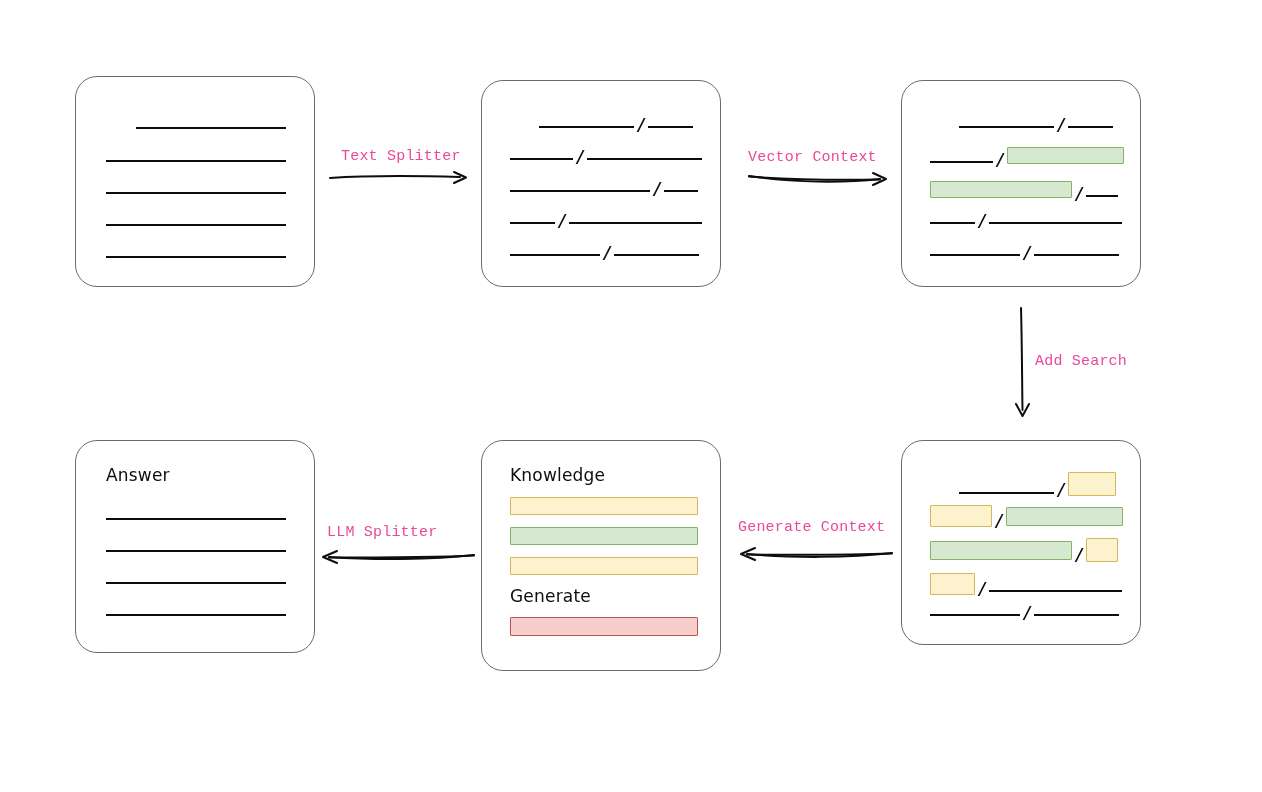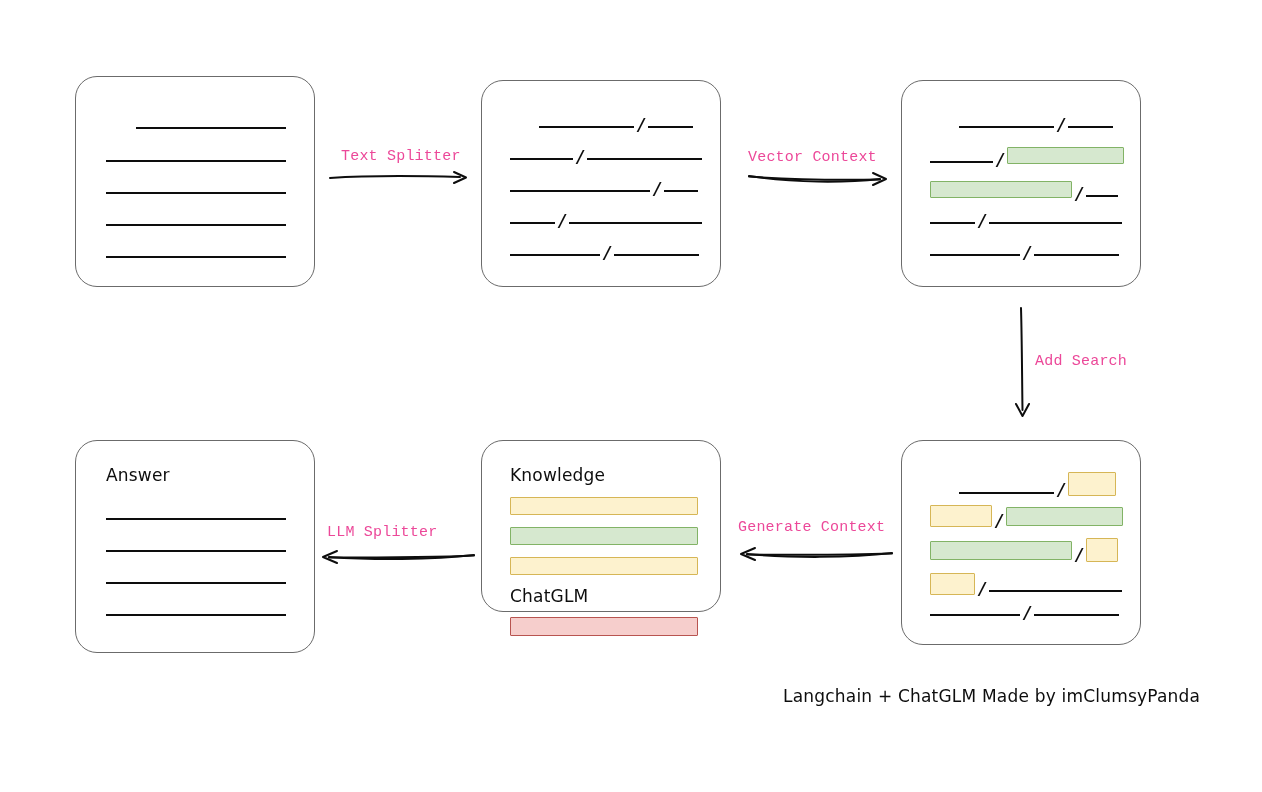--- a/index.html
+++ b/index.html
@@ -187,32 +187,32 @@
     </div>
   </div>
 
   <div class="arrow-label" style="left:738px;top:519px;">Generate Context</div>
   <svg class="arrow" style="left:740px;top:546px;width:152px;height:18px;" viewBox="0 0 152 18">
     <path d="M152 7 C 110 12, 50 12, 7 8"></path>
     <path d="M152 7.5 C 110 9, 50 9, 7 8.5"></path>
     <path class="head" d="M15 2 L 1 8 L 15 14"></path>
   </svg>
 
-  <div class="card" style="left:481px;top:440px;width:240px;height:172px;">
+  <div class="card" style="left:481px;top:440px;width:240px;height:231px;">
     <div class="heading" style="left:28px;top:24px;">Knowledge</div>
     <div class="row" style="left:28px;top:55px;height:20px;">
       <span class="chip yellow" style="width:188px;height:18px;"></span>
     </div>
     <div class="row" style="left:28px;top:85px;height:20px;">
       <span class="chip green" style="width:188px;height:18px;"></span>
     </div>
     <div class="row" style="left:28px;top:115px;height:20px;">
       <span class="chip yellow" style="width:188px;height:18px;"></span>
     </div>
-    <div class="heading" style="left:28px;top:145px;">ChatGLM</div>
+    <div class="heading" style="left:28px;top:145px;">Generate</div>
     <div class="row" style="left:28px;top:175px;height:21px;">
       <span class="chip red" style="width:188px;height:19px;"></span>
     </div>
   </div>
 
   <div class="arrow-label" style="left:327px;top:524px;">LLM Splitter</div>
   <svg class="arrow" style="left:322px;top:549px;width:152px;height:18px;" viewBox="0 0 152 18">
     <path d="M152 6 C 110 11, 50 11, 7 8"></path>
     <path d="M152 6.5 C 110 8.5, 50 8.5, 7 8.5"></path>
     <path class="head" d="M15 2 L 1 8 L 15 14"></path>
@@ -227,15 +227,14 @@
       <span class="seg" style="width:180px;"></span>
     </div>
     <div class="row" style="left:30px;top:134px;">
       <span class="seg" style="width:180px;"></span>
     </div>
     <div class="row" style="left:30px;top:166px;">
       <span class="seg" style="width:180px;"></span>
     </div>
   </div>
 
-  <div class="footer-note" style="left:783px;top:686px;">Langchain + ChatGLM Made by imClumsyPanda</div>
 
 </div>
 
 </body></html>

